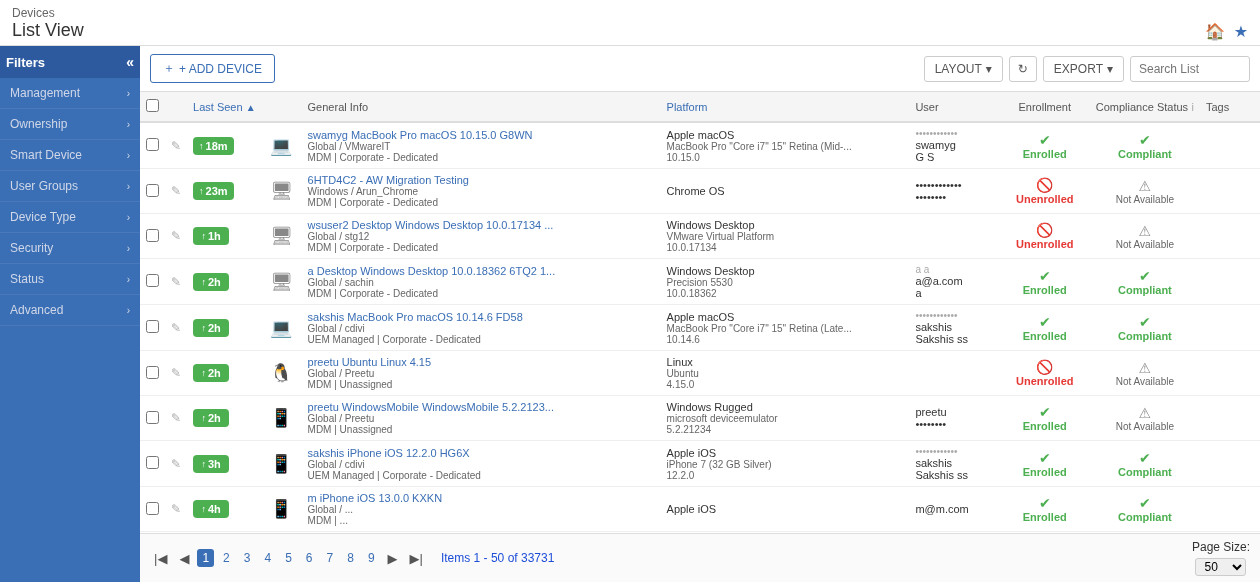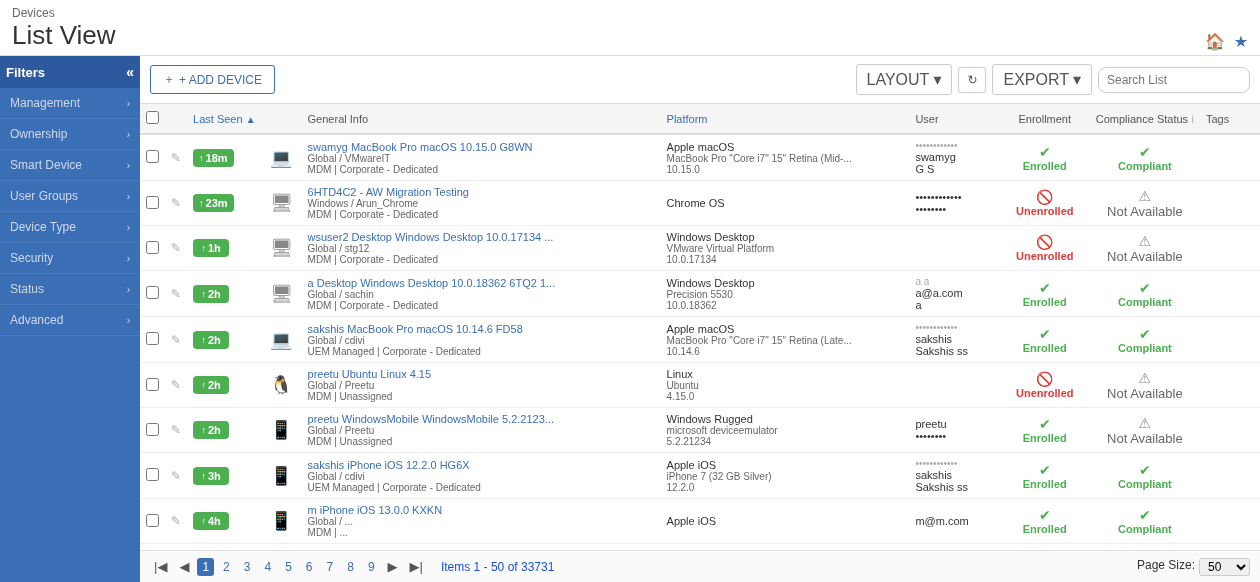--- a/index.html
+++ b/index.html
@@ -3,44 +3,44 @@
   <meta charset="utf-8">
   <style>
     * { box-sizing: border-box; margin: 0; padding: 0; }
     body { font-family: Arial, sans-serif; font-size: 12px; background: #f5f5f5; color: #333; overflow: hidden; }
 
     .app-container { display: flex; flex-direction: column; height: 582px; width: 1260px; }
 
     
     .page-header { background: #fff; padding: 6px 12px 4px; border-bottom: 1px solid #ddd; display: flex; justify-content: space-between; align-items: flex-end; }
     .page-header-left .page-subtitle { font-size: 12px; color: #666; }
-    .page-header-left .page-title { font-size: 26px; font-weight: normal; color: #333; }
+    .page-header-left .page-title { font-size: 18px; font-weight: normal; color: #333; }
     .page-header-right { display: flex; gap: 8px; align-items: center; }
     .header-icon { color: #3a6eb5; font-size: 16px; cursor: pointer; }
 
     
     .main-layout { display: flex; flex: 1; overflow: hidden; }
 
     
     .sidebar { width: 140px; background: #3a6eb5; flex-shrink: 0; overflow-y: auto; }
     .sidebar-header { background: #2d5a9e; color: #fff; padding: 8px 6px; font-size: 13px; font-weight: bold; display: flex; justify-content: space-between; align-items: center; cursor: pointer; }
     .sidebar-header .collapse-icon { font-size: 14px; }
     .sidebar-item { display: flex; justify-content: space-between; align-items: center; padding: 8px 10px; color: #d0d8e8; font-size: 12px; cursor: pointer; border-bottom: 1px solid rgba(255,255,255,0.08); }
     .sidebar-item .chevron { font-size: 10px; }
 
     
     .content { flex: 1; display: flex; flex-direction: column; overflow: hidden; background: #fff; }
 
     
     .toolbar { display: flex; align-items: center; padding: 8px 10px; border-bottom: 1px solid #ddd; gap: 8px; background: #fff; }
     .btn-add { background: #fff; border: 1px solid #3a6eb5; color: #3a6eb5; padding: 5px 12px; border-radius: 3px; cursor: pointer; font-size: 12px; display: flex; align-items: center; gap: 4px; }
     .toolbar-right { margin-left: auto; display: flex; align-items: center; gap: 6px; }
-    .btn-layout, .btn-export { background: #fff; border: 1px solid #ccc; color: #555; padding: 5px 10px; border-radius: 3px; cursor: pointer; font-size: 16px; display: flex; align-items: center; gap: 4px; }
+    .btn-layout, .btn-export { background: #fff; border: 1px solid #ccc; color: #555; padding: 5px 10px; border-radius: 3px; cursor: pointer; font-size: 12px; display: flex; align-items: center; gap: 4px; }
     .btn-refresh { background: #fff; border: 1px solid #ccc; color: #555; padding: 5px 8px; border-radius: 3px; cursor: pointer; font-size: 12px; }
-    .search-input { border: 1px solid #ccc; border-radius: 8px; padding: 5px 8px; font-size: 12px; width: 152px; }
+    .search-input { border: 1px solid #ccc; border-radius: 3px; padding: 5px 8px; font-size: 12px; width: 120px; }
 
     
     .table-container { flex: 1; overflow-y: auto; overflow-x: hidden; }
     table { width: 100%; border-collapse: collapse; font-size: 11px; }
     thead th { background: #f5f5f5; border-bottom: 2px solid #ddd; padding: 7px 6px; text-align: left; font-weight: normal; color: #555; white-space: nowrap; position: sticky; top: 0; z-index: 2; }
     thead th.sortable { color: #3a6eb5; cursor: pointer; }
     tbody tr { border-bottom: 1px solid #eee; }
     td { padding: 5px 6px; vertical-align: middle; }
     .td-check { width: 20px; }
     .td-actions { width: 20px; }
@@ -61,36 +61,36 @@
 
     .platform-main { color: #333; font-size: 11px; }
     .platform-sub { color: #666; font-size: 10px; }
 
     .user-main { color: #333; font-size: 11px; }
     .user-email { color: #aaa; font-size: 10px; }
 
     .enrolled { color: #4caf50; font-weight: bold; font-size: 11px; }
     .unenrolled { color: #e53935; font-weight: bold; font-size: 11px; }
     .compliant { color: #4caf50; font-weight: bold; font-size: 11px; }
-    .not-available { color: #666; font-size: 13px; }
+    .not-available { color: #666; font-size: 10px; }
 
     .status-icon { font-size: 14px; }
     .icon-check { color: #4caf50; }
     .icon-cross { color: #e53935; }
     .icon-warn { color: #888; }
 
     .device-icon { width: 28px; height: 28px; display: flex; align-items: center; justify-content: center; color: #888; font-size: 18px; }
 
     
     .pagination { display: flex; align-items: center; padding: 6px 10px; border-top: 1px solid #ddd; background: #fafafa; gap: 4px; font-size: 12px; }
     .page-nav { border: none; background: none; cursor: pointer; color: #555; padding: 2px 4px; font-size: 13px; }
     .page-num { border: none; background: none; cursor: pointer; color: #3a6eb5; padding: 2px 5px; font-size: 12px; }
     .page-num.active { background: #3a6eb5; color: #fff; border-radius: 3px; }
     .items-info { margin-left: 10px; color: #1d4ed8; }
-    .page-size { margin-left: auto; display: flex; gap: 4px; }
+    .page-size { margin-left: auto; display: flex; align-items: center; gap: 4px; flex-direction: column; }
     .page-size select { border: 1px solid #ccc; border-radius: 3px; padding: 0 4px; font-size: 12px; }
 
     
     input[type=checkbox] { width: 13px; height: 13px; }
 
     .edit-icon { color: #aaa; font-size: 12px; cursor: pointer; display: block; }
     .sort-arrow { font-size: 10px; }
 
     .col-info-icon { color: #aaa; font-size: 11px; }
   </style>

